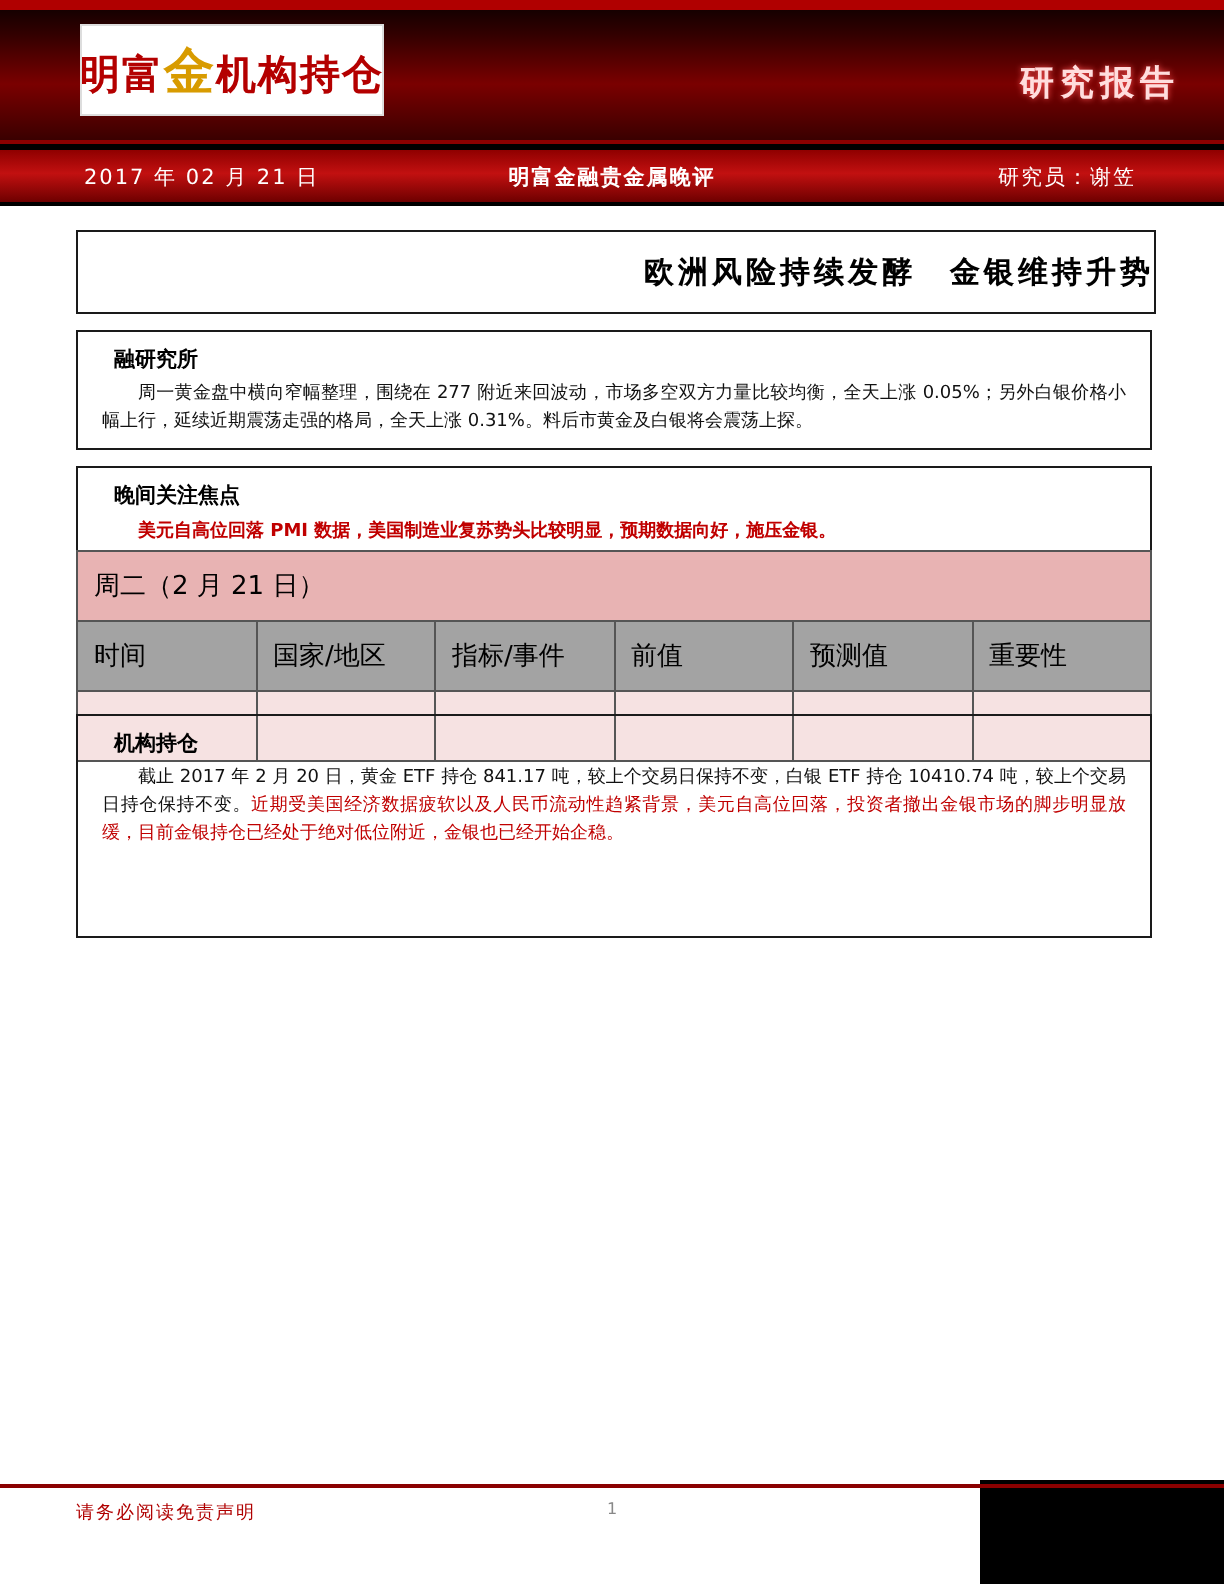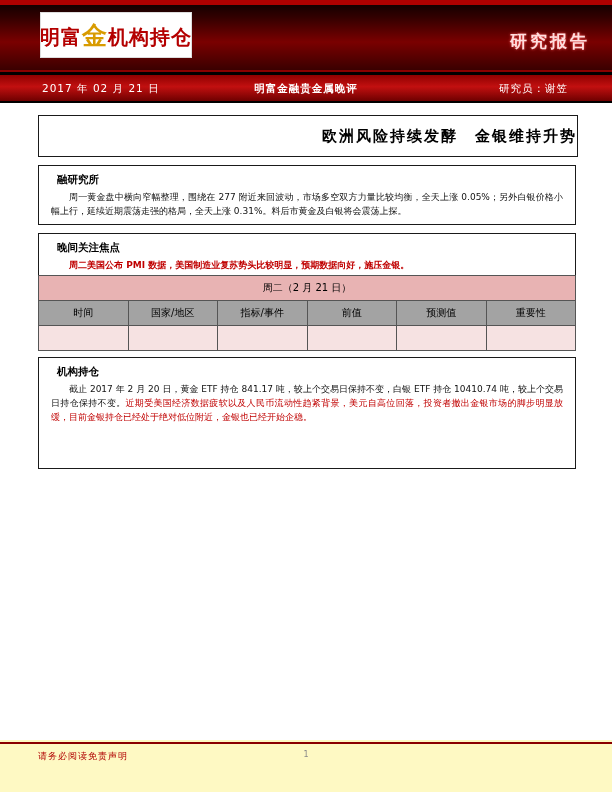--- a/index.html
+++ b/index.html
@@ -169,24 +169,23 @@
     top: 172px;
     width: 538px;
   }
   table.data-table {
     border-collapse: collapse;
     width: 538px;
     table-layout: fixed;
   }
   table.data-table td, table.data-table th {
     border: 1px solid #555555;
-    font-size: 10px;
+    font-size: 13px;
     color: #000000;
-    text-align: center;
-    padding: 3px;
+    padding: 8px;
     height: 18px;
   }
   .tbl-daterow td {
     background: #e8b3b3;
     font-weight: normal;
     height: 17px;
   }
   .tbl-head td {
     background: #a3a3a3;
     height: 19px;
@@ -198,23 +197,23 @@
   }
 
   
   #sec-holdings { top: 254px; height: 112px; }
 
   
   .footer {
     position: absolute;
     left: 0;
     top: 740px;
-    width: 612px;
+    width: 490px;
     height: 52px;
-    background: #fef9c3;
+    background: #ffffff;
   }
   .footer-line {
     position: absolute;
     left: 0;
     top: 2px;
     width: 612px;
     height: 2px;
     background: #8a0000;
   }
   .footer-left {
@@ -260,21 +259,21 @@
     <div class="doc-title">欧洲风险持续发酵　金银维持升势</div>
   </div>
 
   <div class="section" id="sec-review">
     <div class="section-title">融研究所</div>
     <div class="para">周一黄金盘中横向窄幅整理，围绕在 277 附近来回波动，市场多空双方力量比较均衡，全天上涨 0.05%；另外白银价格小幅上行，延续近期震荡走强的格局，全天上涨 0.31%。料后市黄金及白银将会震荡上探。</div>
   </div>
 
   <div class="section" id="sec-focus">
     <div class="section-title">晚间关注焦点</div>
-    <div class="focus-line">周二美国公布 PMI 数据，美国制造业复苏势头比较明显，预期数据向好，施压金银。</div>
+    <div class="focus-line">美元自高位回落 PMI 数据，美国制造业复苏势头比较明显，预期数据向好，施压金银。</div>
   </div>
 
   <div class="table-wrap">
     <table class="data-table">
       <tbody>
         <tr class="tbl-daterow">
           <td colspan="6">周二（2 月 21 日）</td>
         </tr>
         <tr class="tbl-head">
           <td style="width:62px">时间</td>

